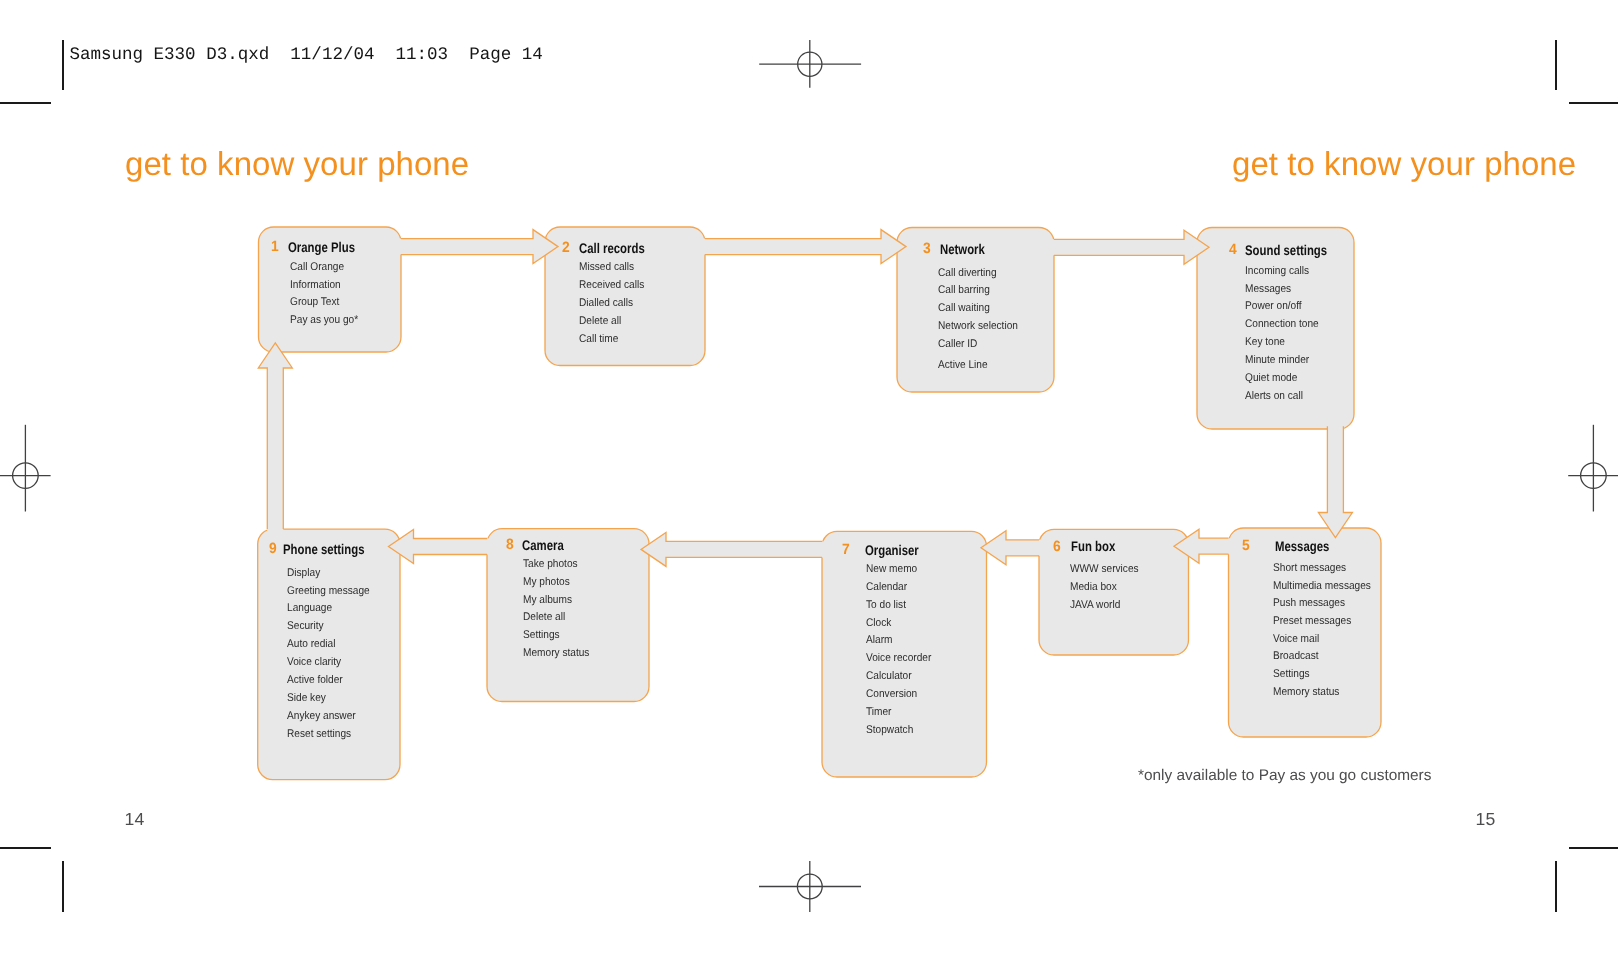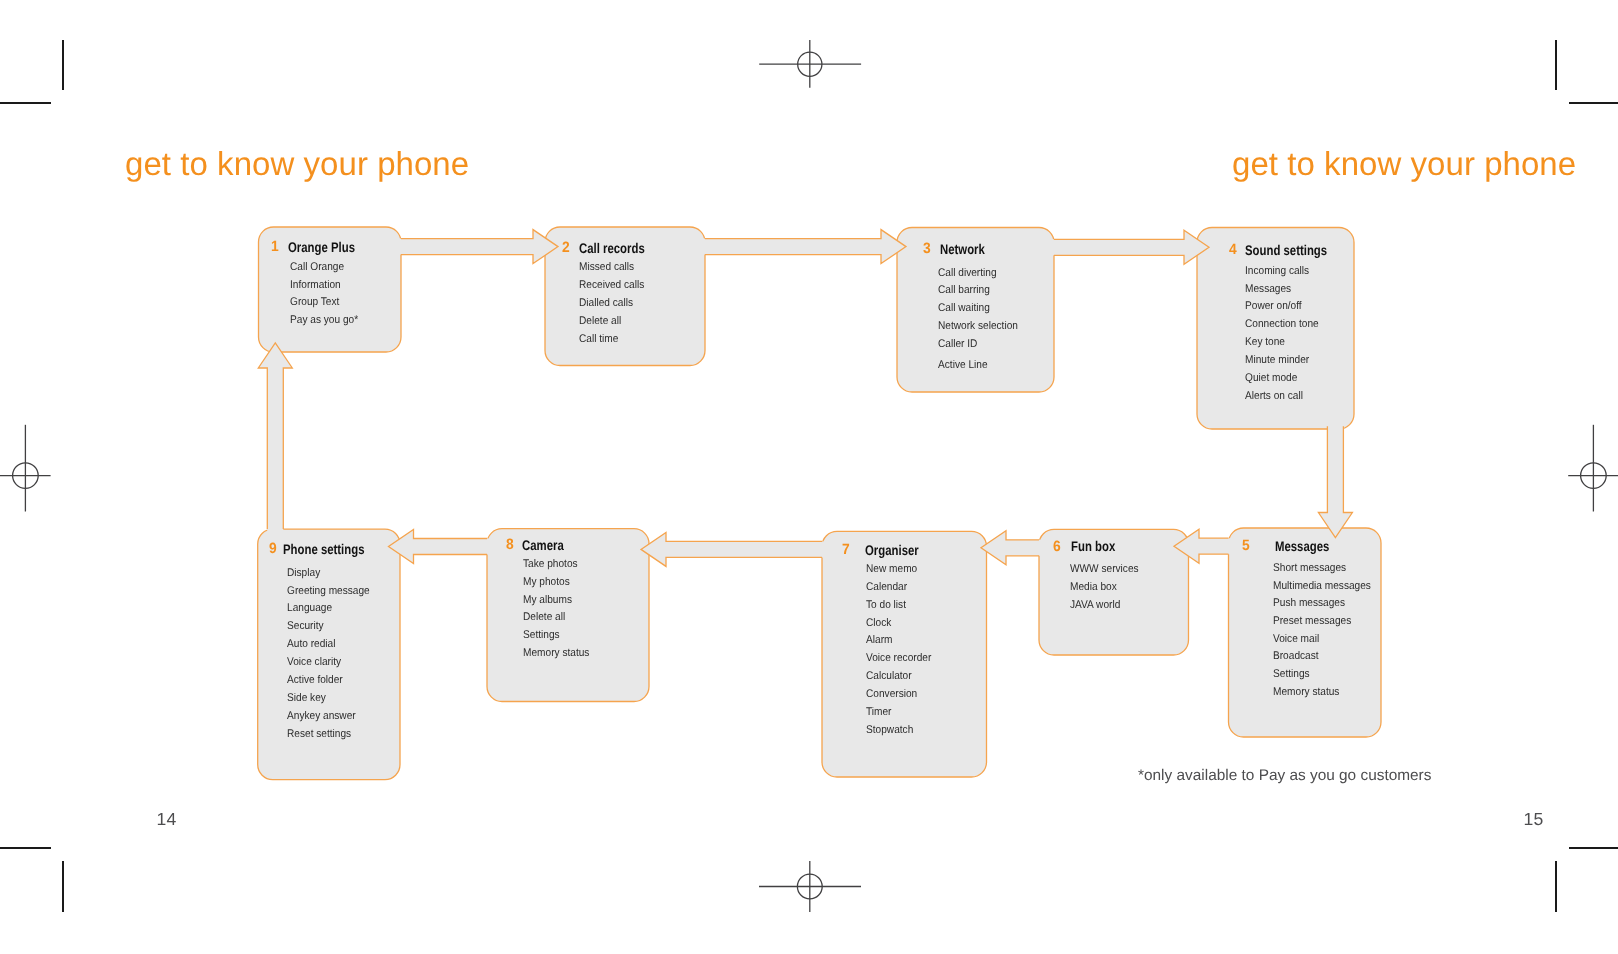--- a/index.html
+++ b/index.html
@@ -10,22 +10,22 @@
        font-family:"Liberation Sans",sans-serif;-webkit-font-smoothing:antialiased;text-rendering:geometricPrecision;}
   .page{position:absolute;left:0;top:0;width:1618px;height:954px;}
   svg.layer{position:absolute;left:0;top:0;width:1618px;height:954px;overflow:visible;}
   .filename{position:absolute;left:69.4px;top:44.5px;font-family:"Liberation Mono",monospace;
             font-size:17.55px;color:#151515;white-space:pre;}
   .hdr{position:absolute;font-size:33px;color:var(--accent);font-weight:400;white-space:nowrap;
        letter-spacing:0.05px;}
   .hdr-l{left:125px;top:144.5px;}
   .hdr-r{left:1232px;top:144.5px;}
   .pgnum{position:absolute;font-size:17.6px;color:var(--page-text);}
-  .pg-l{left:124.6px;top:809.1px;margin-left:32px;}
-  .pg-r{left:1475.6px;top:809.1px;margin-left:48px;}
+  .pg-l{left:124.6px;top:809.1px;}
+  .pg-r{left:1475.6px;top:809.1px;}
   .footnote{position:absolute;left:1138px;top:767px;font-size:15.4px;color:var(--page-text);white-space:nowrap;}
   .boxlayer{position:absolute;left:0;top:0;width:1618px;height:954px;}
   .bx{position:absolute;pointer-events:none;}
   .bx>*{pointer-events:auto;}
   .bx .num{position:absolute;font-size:14.9px;font-weight:bold;color:var(--accent);
            transform:scaleX(0.93);transform-origin:left top;}
   .bx .ttl{position:absolute;font-size:14px;font-weight:bold;color:var(--title-text);white-space:nowrap;
            transform:scaleX(0.812);transform-origin:left top;}
   .bx .itm{position:absolute;font-size:11.2px;color:var(--body-text);white-space:nowrap;
            transform:scaleX(0.905);transform-origin:left top;}
@@ -63,20 +63,21 @@
         <line x1="0" y1="475.6" x2="50.6" y2="475.6"></line>
       </g>
       <g>
         <circle cx="1593.4" cy="475.6" r="12.8"></circle>
         <line x1="1593.4" y1="424.8" x2="1593.4" y2="511.5"></line>
         <line x1="1568.2" y1="475.6" x2="1618" y2="475.6"></line>
       </g>
     </g>
   </svg>
 
+  <div class="filename">Samsung E330 D3.qxd  11/12/04  11:03  Page 14</div>
   <div class="hdr hdr-l">get to know your phone</div>
   <div class="hdr hdr-r">get to know your phone</div>
 
   <svg class="layer" id="diagram-svg">
       <g fill="#E8E8E8" stroke="none">
         <path d="M273.5,227 H386 A15,15 0 0 1 401,242 V337 A15,15 0 0 1 386,352 H273.5 A15,15 0 0 1 258.5,337 V242 A15,15 0 0 1 273.5,227 Z"></path>
         <path d="M560,227 H690 A15,15 0 0 1 705,242 V350.5 A15,15 0 0 1 690,365.5 H560 A15,15 0 0 1 545,350.5 V242 A15,15 0 0 1 560,227 Z"></path>
         <path d="M912,227.5 H1039 A15,15 0 0 1 1054,242.5 V377 A15,15 0 0 1 1039,392 H912 A15,15 0 0 1 897,377 V242.5 A15,15 0 0 1 912,227.5 Z"></path>
         <path d="M1212,227.5 H1339 A15,15 0 0 1 1354,242.5 V414 A15,15 0 0 1 1339,429 H1212 A15,15 0 0 1 1197,414 V242.5 A15,15 0 0 1 1212,227.5 Z"></path>
         <path d="M1243.5,528 H1366 A15,15 0 0 1 1381,543 V722 A15,15 0 0 1 1366,737 H1243.5 A15,15 0 0 1 1228.5,722 V543 A15,15 0 0 1 1243.5,528 Z"></path>

